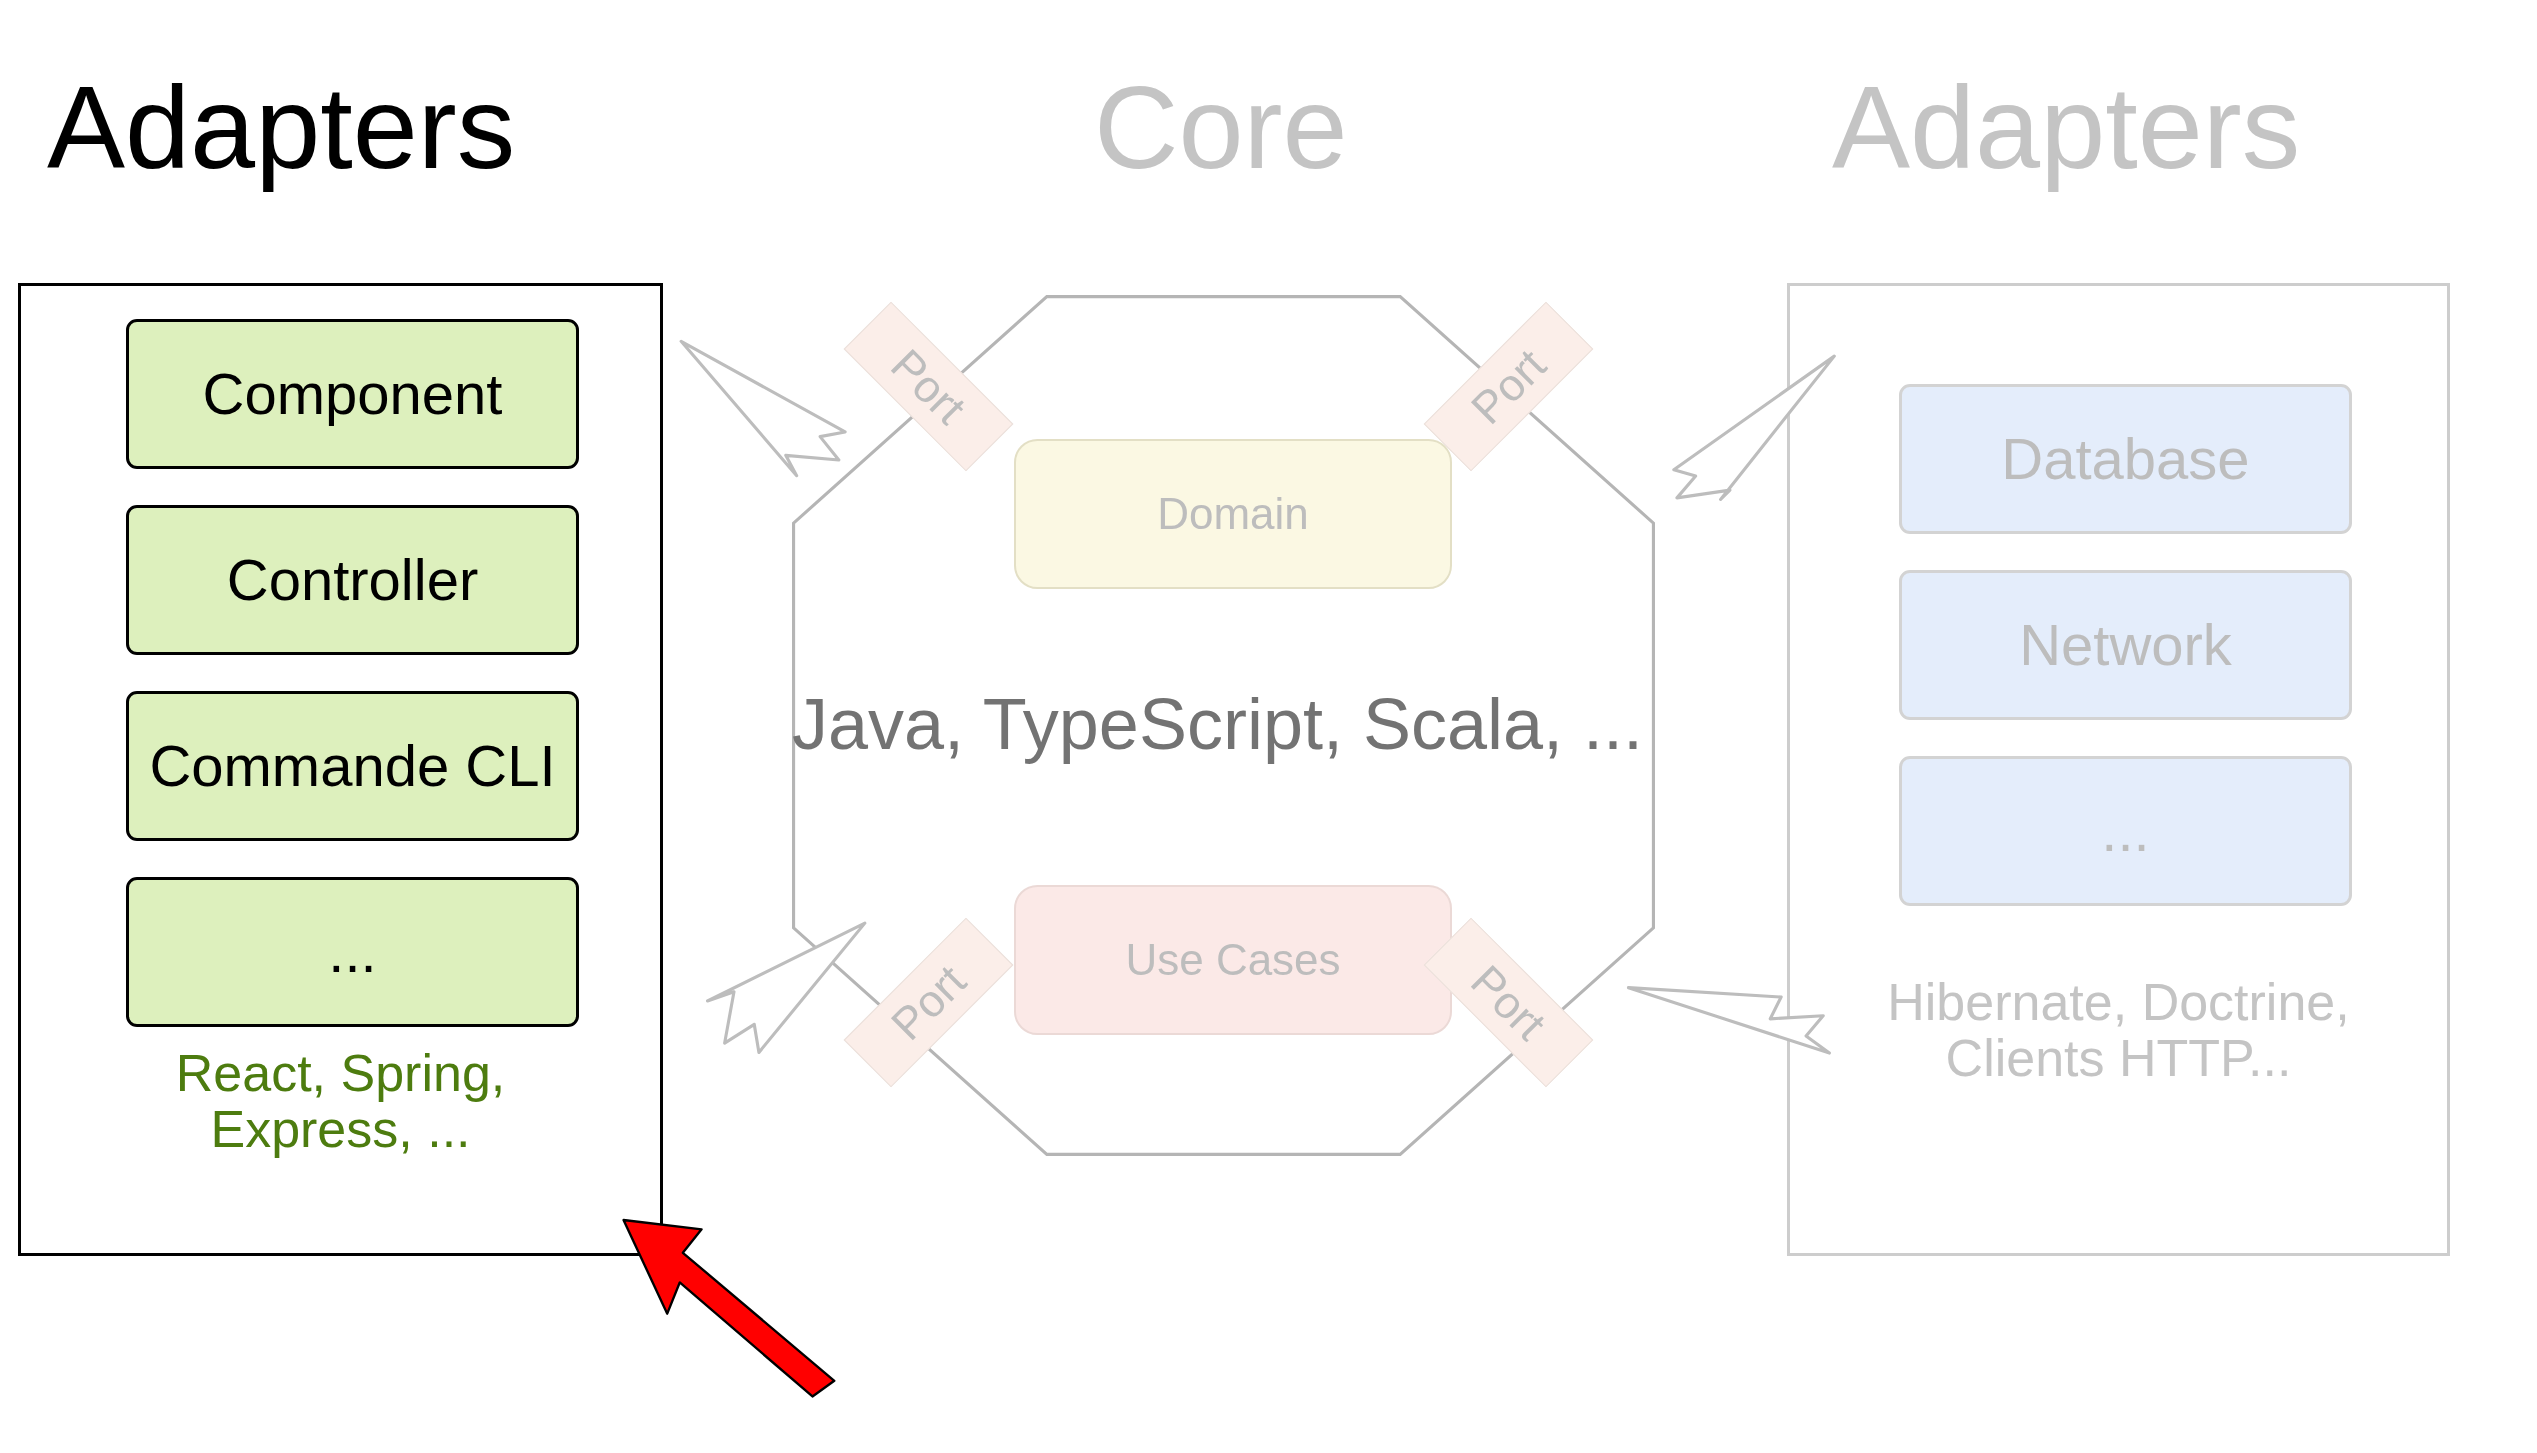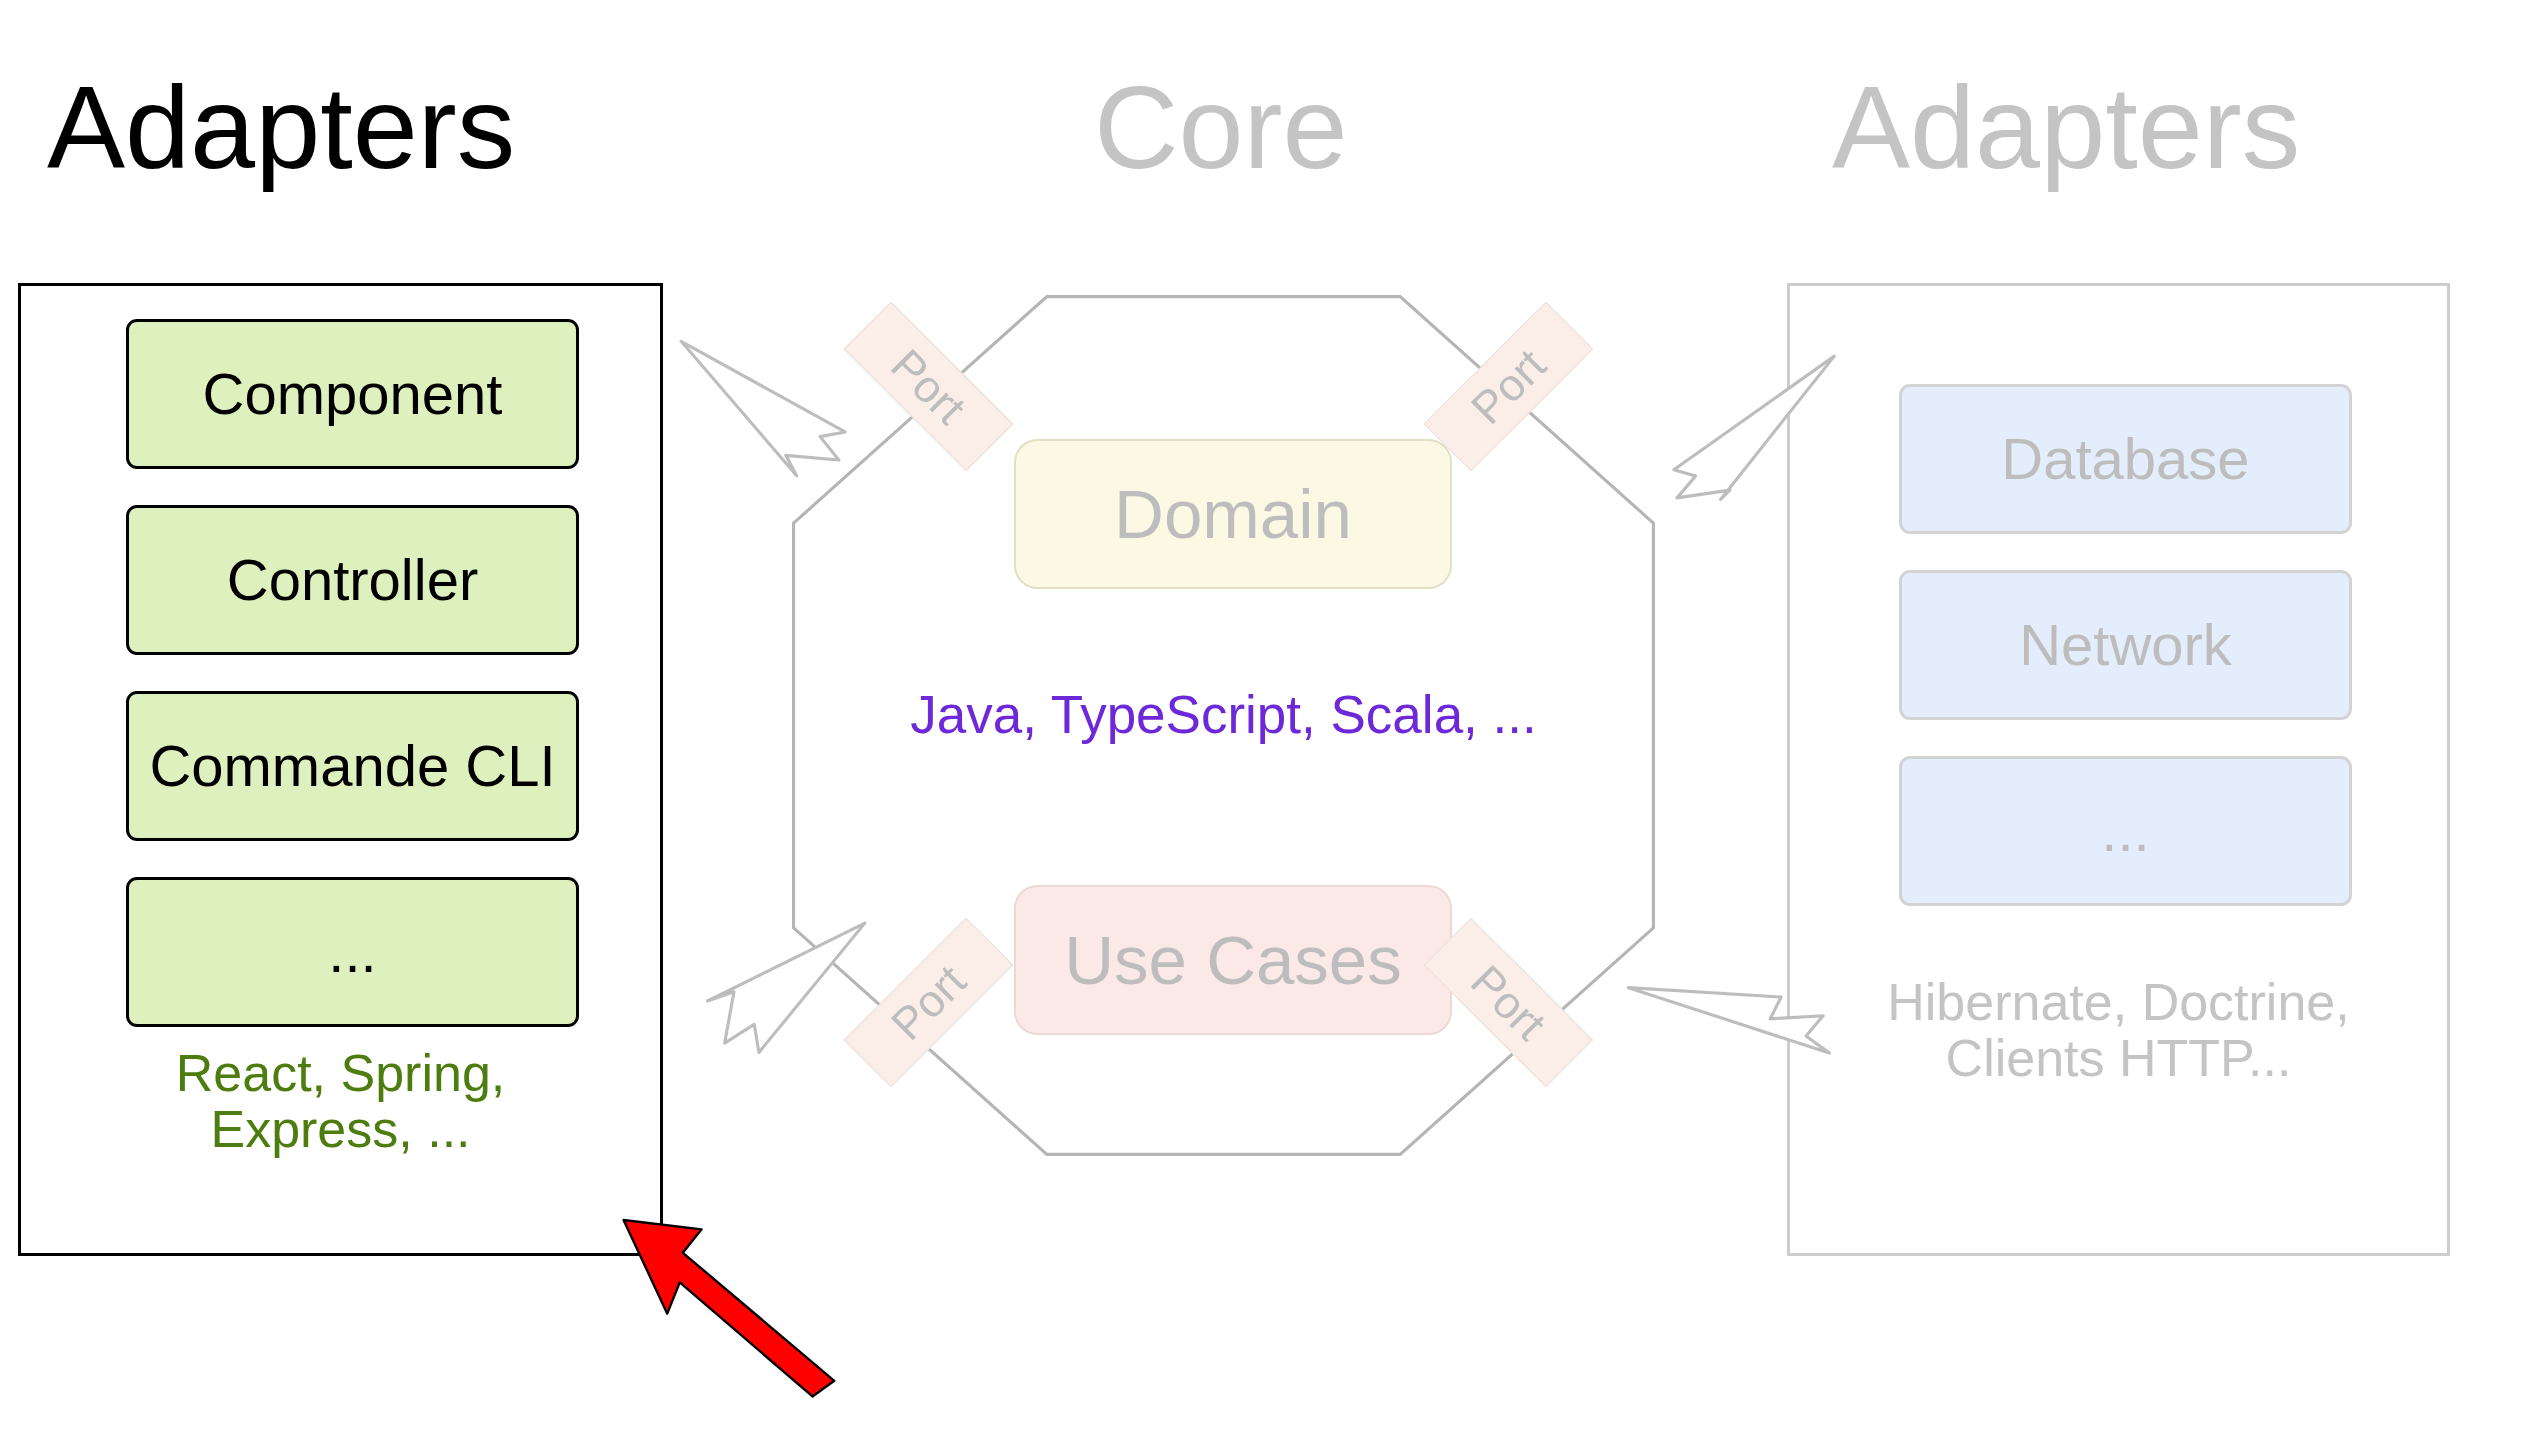--- a/index.html
+++ b/index.html
@@ -103,45 +103,45 @@
   }
   #core-octagon svg { display: block; width: 100%; height: 100%; }
 
   .core-box {
     position: absolute;
     box-sizing: border-box;
     display: flex;
     align-items: center;
     justify-content: center;
     border-radius: 23.4px;
-    font-size: 69px;
+    font-size: 44px;
     line-height: 1;
     color: #bdbdbd;
   }
   #core-domain-box {
     left: 1014px; top: 439px;
     width: 438px; height: 150px;
     background: #fbf8e3;
     border: 2.3px solid #e3dfc5;
   }
   #core-usecases-box {
     left: 1014px; top: 852px;
     width: 438px; height: 150px;
     background: #fbe9e7;
     border: 2.3px solid #ebd9d6;
     margin-top: 33px;
   }
   #core-languages {
     position: absolute;
     left: 792px; top: 688px;
     width: 863px;
-    text-align: center;
-    font-size: 53px;
-    line-height: 1;
-    color: #6d28d9;
+    text-align: left;
+    font-size: 72px;
+    line-height: 1;
+    color: #737373;
     white-space: nowrap;
   }
 
   
   .port-tag {
     position: absolute;
     box-sizing: border-box;
     width: 173px;
     height: 67px;
     background: #fbeee9;

